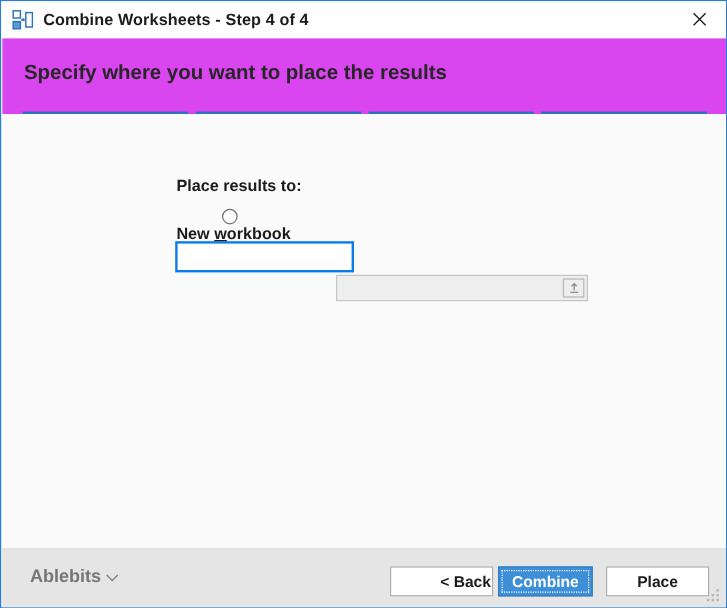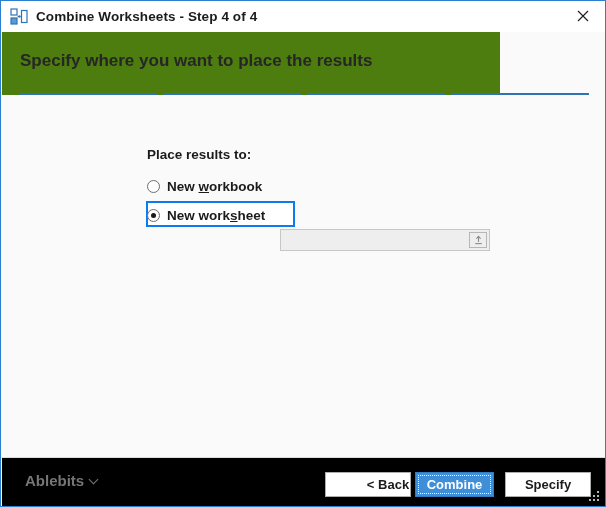--- a/index.html
+++ b/index.html
@@ -56,23 +56,23 @@
     align-items: center;
     justify-content: center;
     cursor: default;
   }
   .titlebar-close svg { display: block; }
 
   
   .header {
     position: absolute;
     left: 1px; top: 31px;
-    width: 498px;
+    width: 603px;
     height: 63px;
-    background: #4d7c0f;
+    background: #d946ef;
   }
   .header-title {
     position: absolute;
     left: 18px;
     top: 19px;
     font-size: 17px;
     color: #262626;
     white-space: nowrap;
   }
 
@@ -112,21 +112,21 @@
   }
 
   .radio-row {
     position: absolute;
     left: 143px;
     display: flex;
     align-items: center;
     height: 24px;
     cursor: default;
   }
-  .radio-row.r1 { top: 78px; }
+  .radio-row.r1 { top: 78px; flex-direction: column; }
   .radio-row.r2 { top: 107px; }
   .radio-row.r3 { top: 137px; }
 
   .radio-focus {
     position: absolute;
     left: 142px;
     top: 105px;
     width: 149px;
     height: 26px;
     box-sizing: border-box;
@@ -186,21 +186,21 @@
     justify-content: center;
   }
 
   
   .footer {
     position: absolute;
     left: 1px;
     top: 456px;
     width: 603px;
     height: 49px;
-    background: #000000;
+    background: #e5e5e5;
     border-top: 1px solid #dcdcdc;
   }
   .ablebits {
     position: absolute;
     left: 23px;
     top: 14px;
     font-size: 15px;
     color: #767676;
     display: flex;
     align-items: center;
@@ -307,24 +307,20 @@
 
     <div class="group-label">Place results to:</div>
 
     <div class="radio-focus"></div>
 
     <div class="radio-row r1">
       <span class="radio-dot"></span>
       <span class="radio-label"><span>New </span><u>w</u><span>orkbook</span></span>
     </div>
 
-    <div class="radio-row r2">
-      <span class="radio-dot checked"></span>
-      <span class="radio-label"><span>New work</span><u>s</u><span>heet</span></span>
-    </div>
 
 
     <div class="custom-input">
       <div class="picker-btn">
         <svg width="11" height="11" viewBox="0 0 11 11">
           <path d="M5.5 1.5 L5.5 7" stroke="#8c8c8c" stroke-width="1.1"></path>
           <path d="M3.4 3.6 L5.5 1.4 L7.6 3.6" fill="none" stroke="#8c8c8c" stroke-width="1.1"></path>
           <path d="M2.2 8.6 L8.8 8.6" stroke="#8c8c8c" stroke-width="1.1"></path>
         </svg>
       </div>
@@ -341,21 +337,21 @@
     <div class="btn btn-back">
       <span>&lt; Back</span>
     </div>
 
     <div class="btn btn-primary">
       <span>Combine</span>
       <span class="focus-ring"></span>
     </div>
 
     <div class="btn btn-cancel">
-      <span>Specify</span>
+      <span>Place</span>
     </div>
 
     <div class="grip">
       <i style="left:8px;top:0px"></i>
       <i style="left:4px;top:4px"></i>
         <i style="left:8px;top:4px"></i>
       <i style="left:0px;top:8px"></i>
         <i style="left:4px;top:8px"></i>
         <i style="left:8px;top:8px"></i>
     </div>

